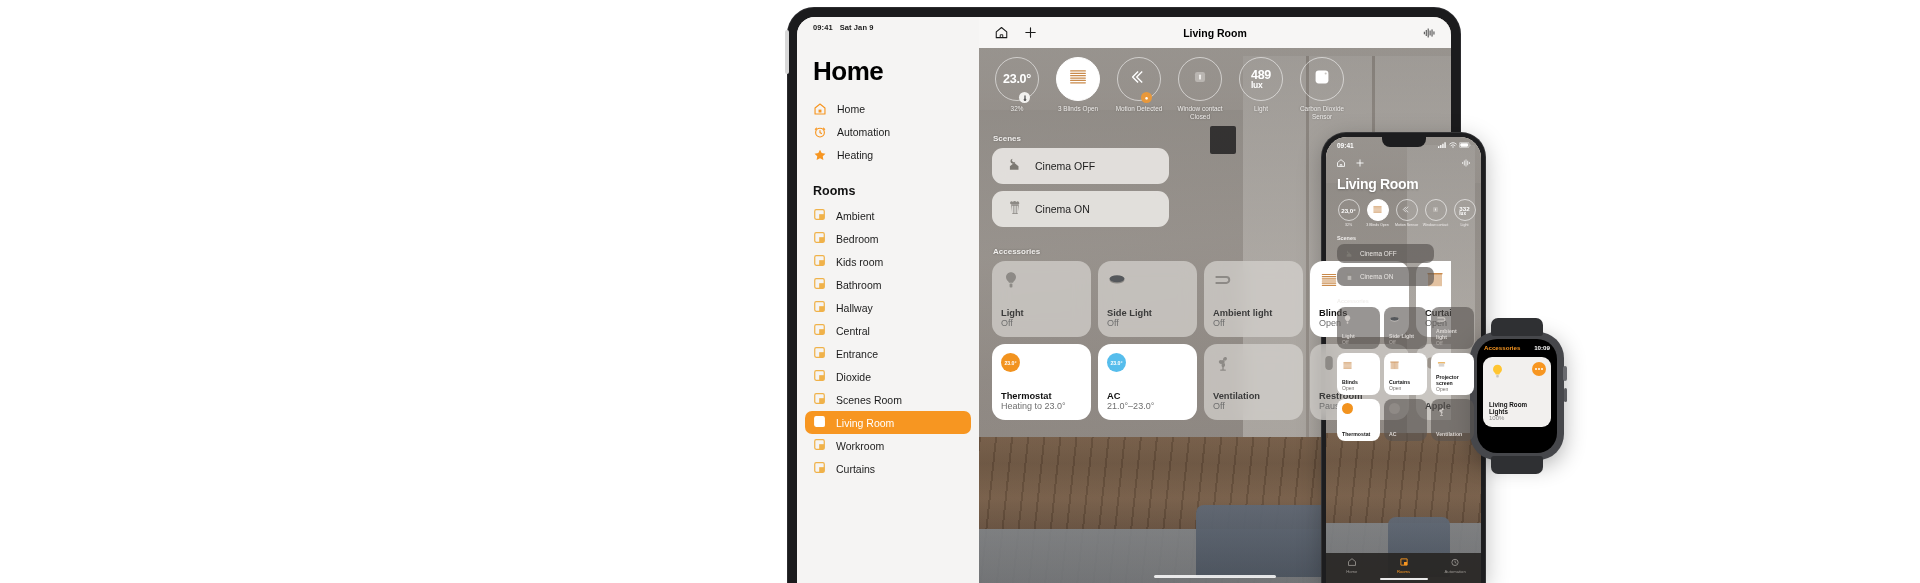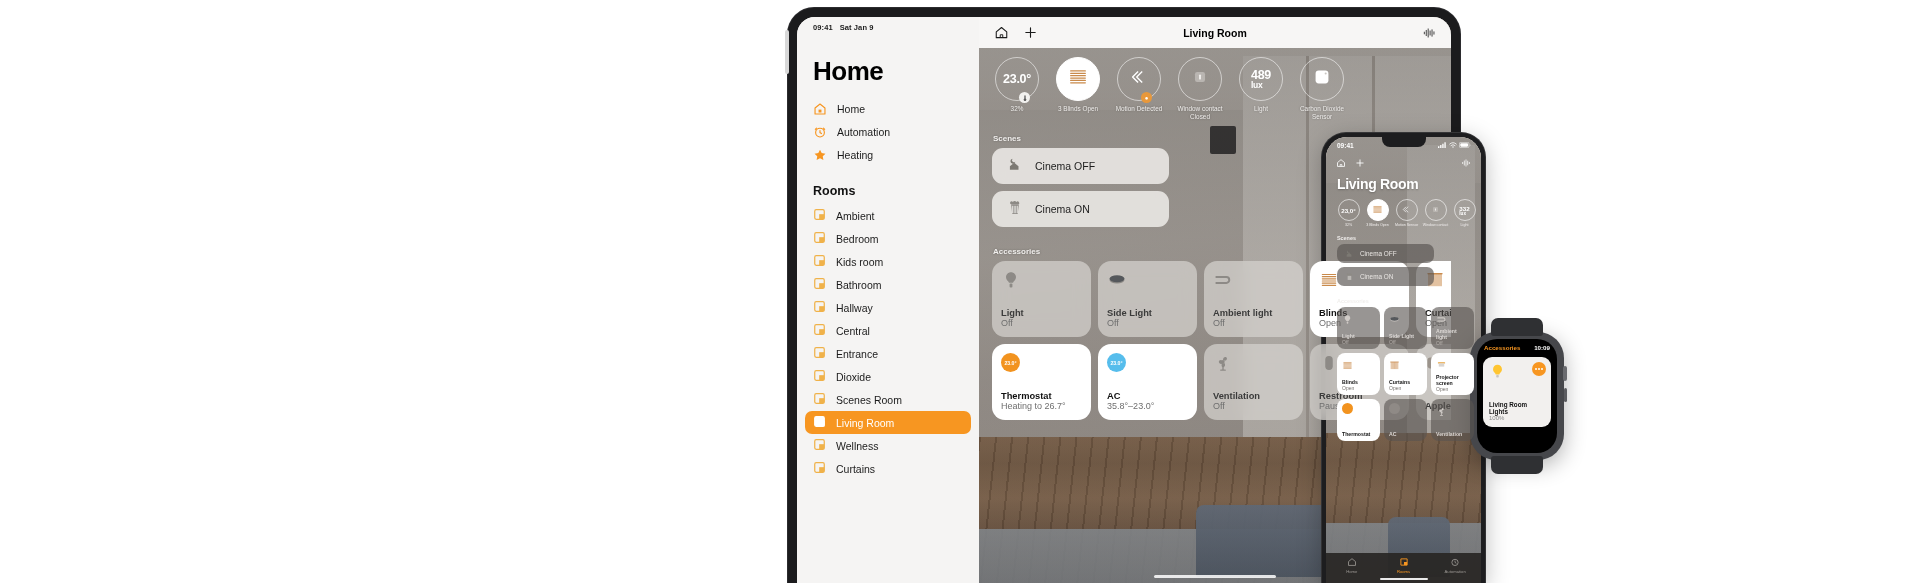--- a/index.html
+++ b/index.html
@@ -337,21 +337,21 @@
                   <rect x="3.2" y="3.2" width="17.6" height="17.6" rx="2.6" fill="none" stroke="#fff" stroke-width="2.3"></rect>
                   <rect x="11.4" y="11.4" width="9.4" height="9.4" fill="#fff"></rect>
                 </svg></span>
               <span>Living Room</span>
             </div>
             <div class="room-item">
               <span class="ico"><svg viewBox="0 0 24 24" width="13" height="13">
                   <rect x="3.2" y="3.2" width="17.6" height="17.6" rx="2.6" fill="none" stroke="#F0B24A" stroke-width="2.3"></rect>
                   <rect x="11.4" y="11.4" width="9.4" height="9.4" fill="#F0B24A"></rect>
                 </svg></span>
-              <span>Wellness</span>
+              <span>Workroom</span>
             </div>
             <div class="room-item">
               <span class="ico"><svg viewBox="0 0 24 24" width="13" height="13">
                   <rect x="3.2" y="3.2" width="17.6" height="17.6" rx="2.6" fill="none" stroke="#F0B24A" stroke-width="2.3"></rect>
                   <rect x="11.4" y="11.4" width="9.4" height="9.4" fill="#F0B24A"></rect>
                 </svg></span>
               <span>Curtains</span>
             </div>
           </div>
       </div>
@@ -561,28 +561,28 @@
                   <div class="acc-name ph-n-alt">Curtains</div>
                   <div class="acc-state">Open</div>
                 </div>
               </div>
             </div>
           <div class="acc-grid" id="ipad-acc2">
               <div class="acc-card on">
                 <span class="dot-badge dot-orange">23.0°</span>
                 <div>
                   <div class="acc-name ph-n-alt">Thermostat</div>
-                  <div class="acc-state">Heating to 26.7°</div>
+                  <div class="acc-state">Heating to 23.0°</div>
                 </div>
               </div>
               <div class="acc-card on">
                 <span class="dot-badge dot-blue">23.0°</span>
                 <div>
                   <div class="acc-name ph-n-alt">AC</div>
-                  <div class="acc-state">35.8°–23.0°</div>
+                  <div class="acc-state">21.0°–23.0°</div>
                 </div>
               </div>
               <div class="acc-card">
                 <span class="acc-icon">
                   <svg viewBox="0 0 24 24" width="20" height="20">
                     <circle cx="12" cy="10.5" r="2" fill="#8d8a86"></circle>
                     <path d="M12 8.5c0-3 2.2-4.6 4-3.3 1.6 1.2.7 3.6-1.6 4.2M12 12.5c-2.7 1.3-5 .2-5-1.9 0-2 2.5-2.9 4.3-1.4M13.6 11.8c1.6 2.4 1 4.8-1 5.2-1.9.4-3-1.9-2-3.8" fill="#8d8a86"></path>
                     <rect x="11.2" y="16.4" width="1.6" height="4" fill="#8d8a86"></rect>
                     <rect x="8.6" y="19.8" width="6.8" height="1.5" rx=".7" fill="#8d8a86"></rect>
                   </svg>

